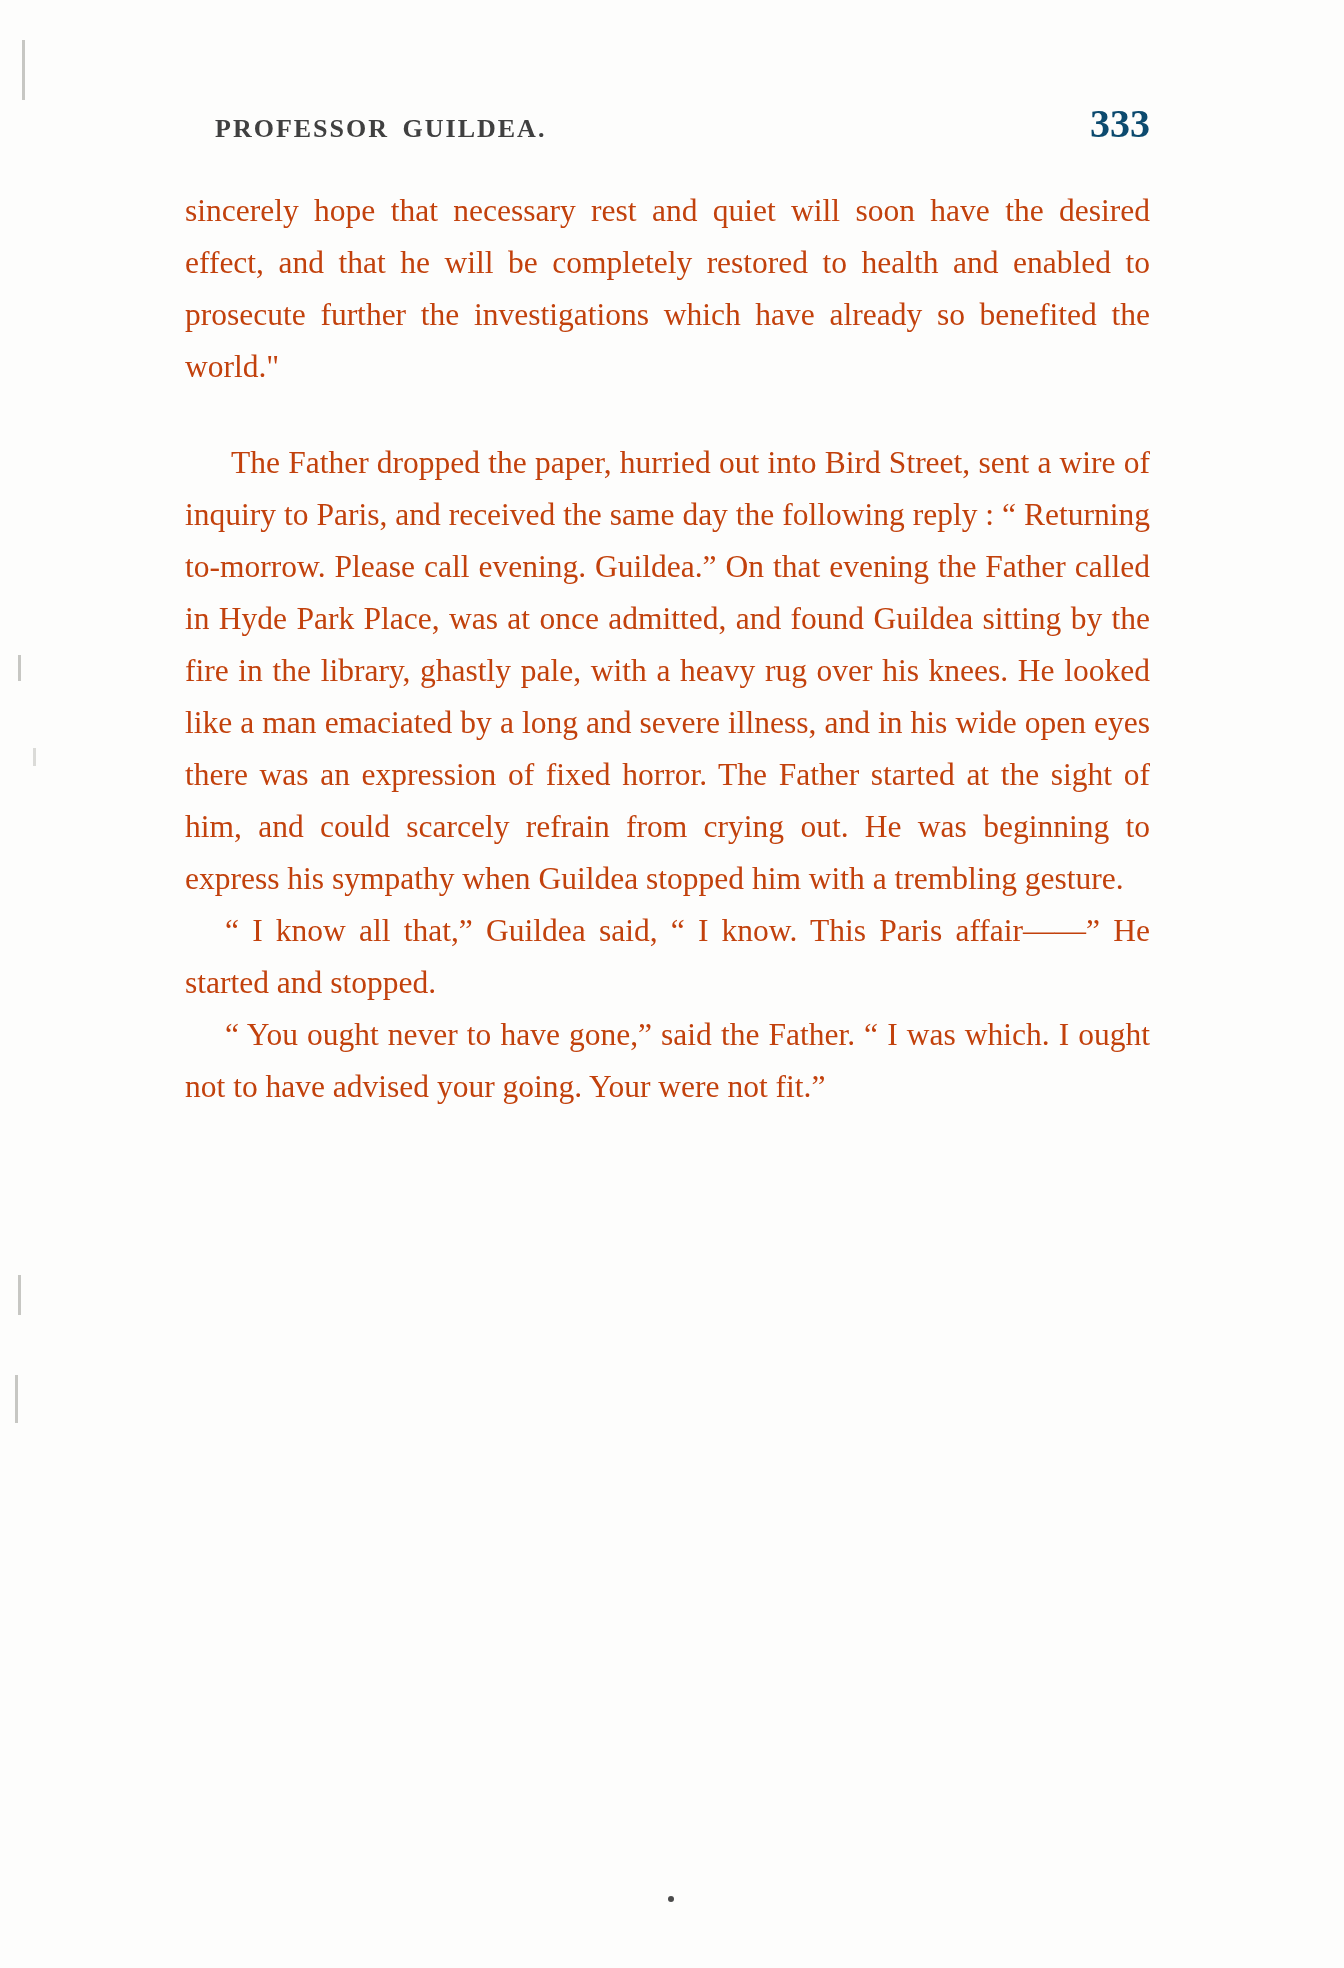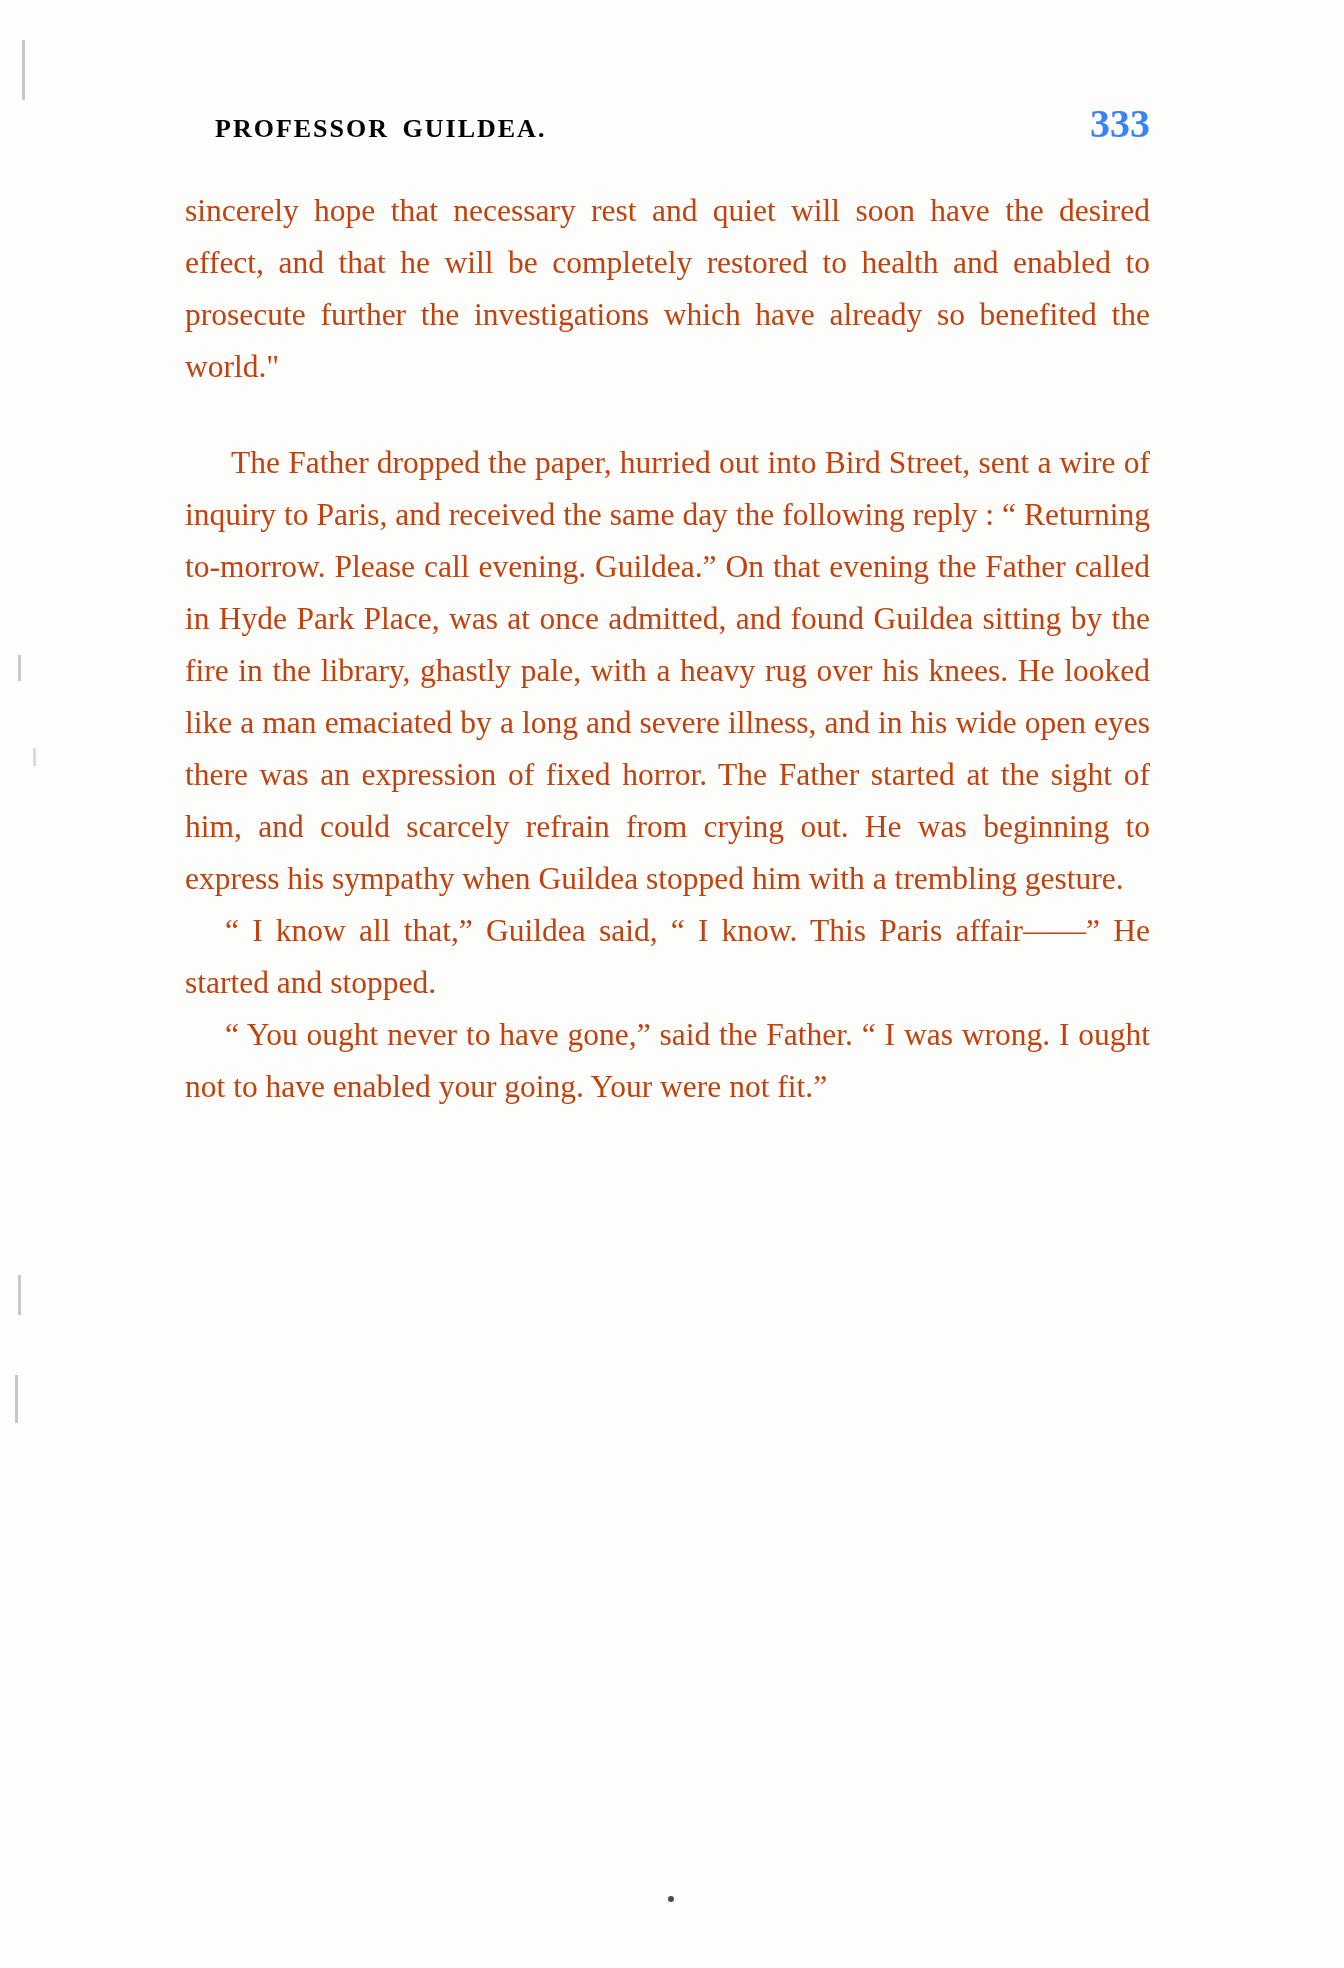--- a/index.html
+++ b/index.html
@@ -47,29 +47,29 @@
     margin-right: 0px;
     margin-bottom: 38px;
   }
 
   .running-head {
     font-family: "Liberation Serif", serif;
     font-weight: bold;
     font-size: 26px;
     letter-spacing: 2.0px;
     word-spacing: 5px;
-    color: #000000;
+    color: #404040;
   }
 
   .page-number {
     font-family: "Liberation Serif", serif;
     font-weight: bold;
     font-size: 40px;
     letter-spacing: 0px;
-    color: #3b82f6;
+    color: #0c4a6e;
   }
 
   p.para {
     font-family: "Liberation Serif", serif;
     font-size: 31.5px;
     line-height: 52px;
     text-align: justify;
     margin: 0;
     color: #c2410c;
     -webkit-font-smoothing: antialiased;
@@ -125,20 +125,20 @@
       <div class="running-head">PROFESSOR  GUILDEA.</div>
       <div class="page-number">333</div>
     </div>
 
     <p class="para nostretch">sincerely hope that necessary rest and quiet will soon have the desired effect, and that he will be completely restored to health and enabled to prosecute further the investigations which have already so benefited the world."</p>
 
     <p class="para indent gap-before nostretch">The Father dropped the paper, hurried out into Bird Street, sent a wire of inquiry to Paris, and received the same day the following reply : “ Returning to-morrow. Please call evening. Guildea.”   On that evening the Father called in Hyde Park Place, was at once admitted, and found Guildea sitting by the fire in the library, ghastly pale, with a heavy rug over his knees.  He looked like a man emaciated by a long and severe illness, and in his wide open eyes there was an expression of fixed horror.  The Father started at the sight of him, and could scarcely refrain from crying out. He was beginning to express his sympathy when Guildea stopped him with a trembling gesture.</p>
 
     <p class="para indent-small nostretch">“ I know all that,” Guildea said, “ I know. This Paris affair——” He started and stopped.</p>
 
-    <p class="para indent-small nostretch">“ You ought never to have gone,” said the Father.  “ I was wrong.  I ought not to have enabled your going.  Your were not fit.”</p>
+    <p class="para indent-small nostretch">“ You ought never to have gone,” said the Father.  “ I was which.  I ought not to have advised your going.  Your were not fit.”</p>
 
 
 
   </div>
 
   <div class="footer-dot"></div>
 </div>
 
 </body></html>

